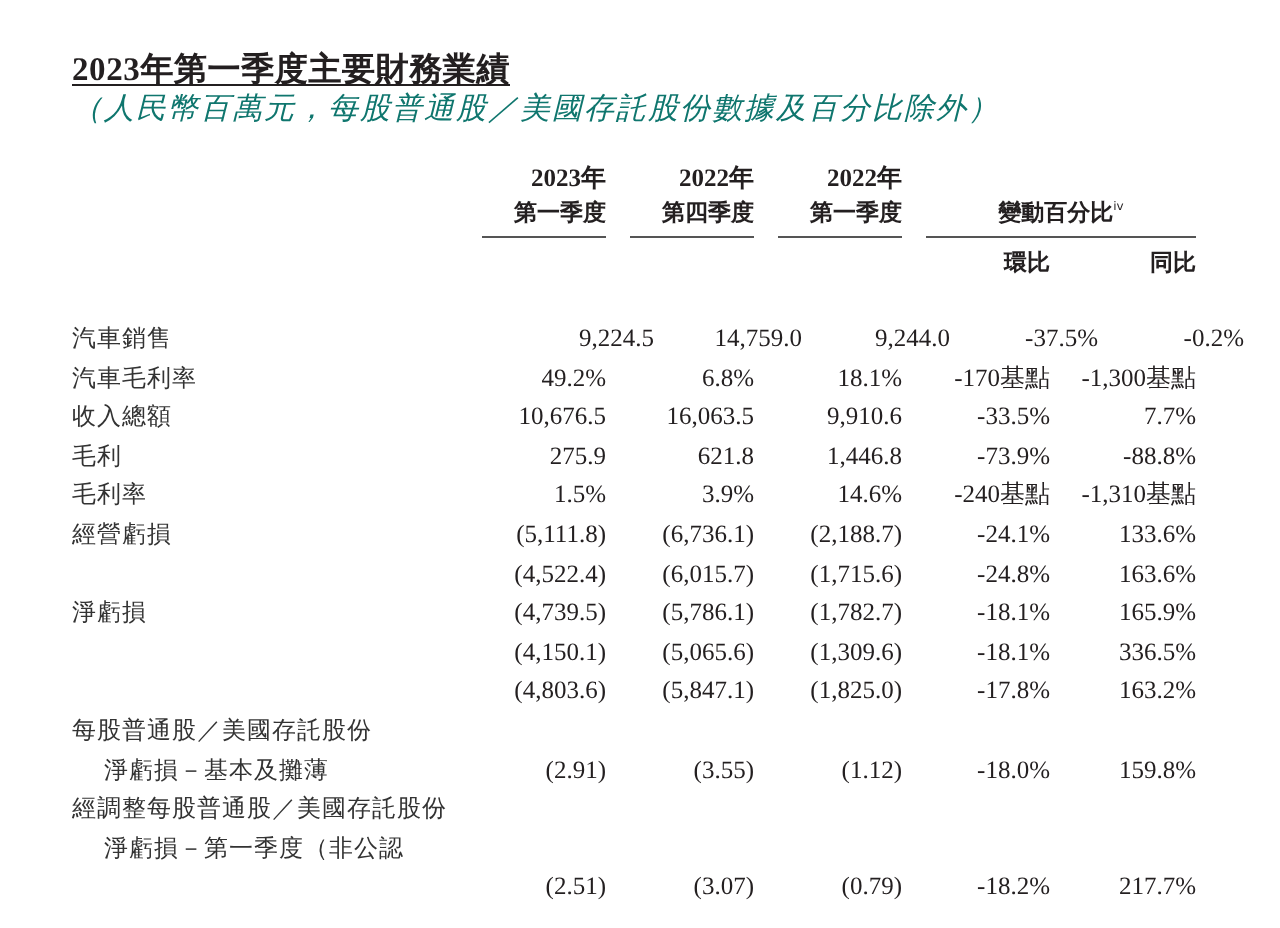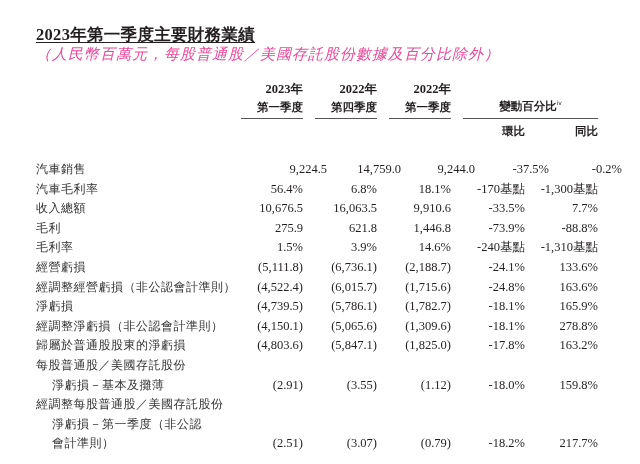--- a/index.html
+++ b/index.html
@@ -2,21 +2,21 @@
 <html><head>
 <meta charset="utf-8">
 <style>
   html, body { margin:0; padding:0; background:#ffffff; }
   body { width:640px; height:464px; position:relative; overflow:hidden;
          font-family:"Liberation Serif","DejaVu Serif",serif; color:#231f20; }
   .title { position:absolute; left:36px; top:24px; font-size:16.5px; font-weight:bold;
            text-decoration:underline; text-underline-offset:2px; letter-spacing:0.3px;
            font-family:"Liberation Serif","DejaVu Serif",serif; }
   .subtitle { position:absolute; left:36px; top:45px; font-size:15px; font-style:italic;
-              letter-spacing:1px; color:#ec4899;text-align:center; }
+              letter-spacing:1px; color:#0f766e;text-align:center; }
   .colhead { position:absolute; font-size:12.5px; font-weight:bold; text-align:right; line-height:18px; }
   .colhead .yr { display:block; }
   .colhead .q { display:block; font-family:Liberation Serif, serif; font-size:11.5px; font-weight:bold; }
   .hline { position:absolute; height:1px; background:#555; top:118px; }
   .chg-head { position:absolute; left:463px; width:135px; top:99px; text-align:center;
               font-family:"DejaVu Sans",sans-serif; font-size:11.5px; font-weight:bold; }
   .chg-head sup { font-size:6px; font-weight:normal; }
   .subhead { position:absolute; top:124px; font-family:"DejaVu Sans",sans-serif; font-size:11.5px;
              font-weight:bold; text-align:right; }
   .row { position:absolute; left:0; width:640px; height:19.6px; font-size:12.5px; line-height:19.6px; }
@@ -62,21 +62,21 @@
     <div class="row" style="top: 160px; padding-left: 24px;">
       <span class="label">汽車銷售</span>
       <span class="v c1">9,224.5</span>
       <span class="v c2">14,759.0</span>
       <span class="v c3">9,244.0</span>
       <span class="v c4">-37.5%</span>
       <span class="v c5">-0.2%</span>
     </div>
     <div class="row" style="top: 179.6px;">
       <span class="label">汽車毛利率</span>
-      <span class="v c1">56.4%</span>
+      <span class="v c1">49.2%</span>
       <span class="v c2">6.8%</span>
       <span class="v c3">18.1%</span>
       <span class="v c4" style="font-family: &quot;Liberation Serif&quot;, &quot;DejaVu Serif&quot;, serif;">-170基點</span>
       <span class="v c5" style="font-family: &quot;Liberation Serif&quot;, &quot;DejaVu Serif&quot;, serif;">-1,300基點</span>
     </div>
     <div class="row" style="top: 199.2px;">
       <span class="label">收入總額</span>
       <span class="v c1">10,676.5</span>
       <span class="v c2">16,063.5</span>
       <span class="v c3">9,910.6</span>
@@ -101,45 +101,42 @@
     </div>
     <div class="row" style="top: 258px;">
       <span class="label">經營虧損</span>
       <span class="v c1">(5,111.8)</span>
       <span class="v c2">(6,736.1)</span>
       <span class="v c3">(2,188.7)</span>
       <span class="v c4">-24.1%</span>
       <span class="v c5">133.6%</span>
     </div>
     <div class="row" style="top: 277.6px;">
-      <span class="label">經調整經營虧損（非公認會計準則）</span>
       <span class="v c1">(4,522.4)</span>
       <span class="v c2">(6,015.7)</span>
       <span class="v c3">(1,715.6)</span>
       <span class="v c4">-24.8%</span>
       <span class="v c5">163.6%</span>
     </div>
     <div class="row" style="top: 297.2px;">
       <span class="label">淨虧損</span>
       <span class="v c1">(4,739.5)</span>
       <span class="v c2">(5,786.1)</span>
       <span class="v c3">(1,782.7)</span>
       <span class="v c4">-18.1%</span>
       <span class="v c5">165.9%</span>
     </div>
     <div class="row" style="top: 316.8px;">
-      <span class="label">經調整淨虧損（非公認會計準則）</span>
       <span class="v c1">(4,150.1)</span>
       <span class="v c2">(5,065.6)</span>
       <span class="v c3">(1,309.6)</span>
       <span class="v c4">-18.1%</span>
-      <span class="v c5">278.8%</span>
+      <span class="v c5">336.5%</span>
     </div>
     <div class="row" style="top: 336.4px;">
-      <span class="label">歸屬於普通股股東的淨虧損</span>
       <span class="v c1">(4,803.6)</span>
       <span class="v c2">(5,847.1)</span>
       <span class="v c3">(1,825.0)</span>
       <span class="v c4">-17.8%</span>
       <span class="v c5">163.2%</span>
     </div>
     <div class="row" style="top: 356px;">
       <span class="label">每股普通股／美國存託股份</span>
       <span class="v c1"></span>
       <span class="v c2"></span>
@@ -165,20 +162,19 @@
     </div>
     <div class="row" style="top: 414.8px;">
       <span class="label indent">淨虧損－第一季度（非公認</span>
       <span class="v c1"></span>
       <span class="v c2"></span>
       <span class="v c3"></span>
       <span class="v c4"></span>
       <span class="v c5"></span>
     </div>
     <div class="row" style="top: 434.4px;">
-      <span class="label indent">會計準則）</span>
       <span class="v c1">(2.51)</span>
       <span class="v c2">(3.07)</span>
       <span class="v c3">(0.79)</span>
       <span class="v c4">-18.2%</span>
       <span class="v c5">217.7%</span>
     </div>
   </div>
 
 </body></html>

